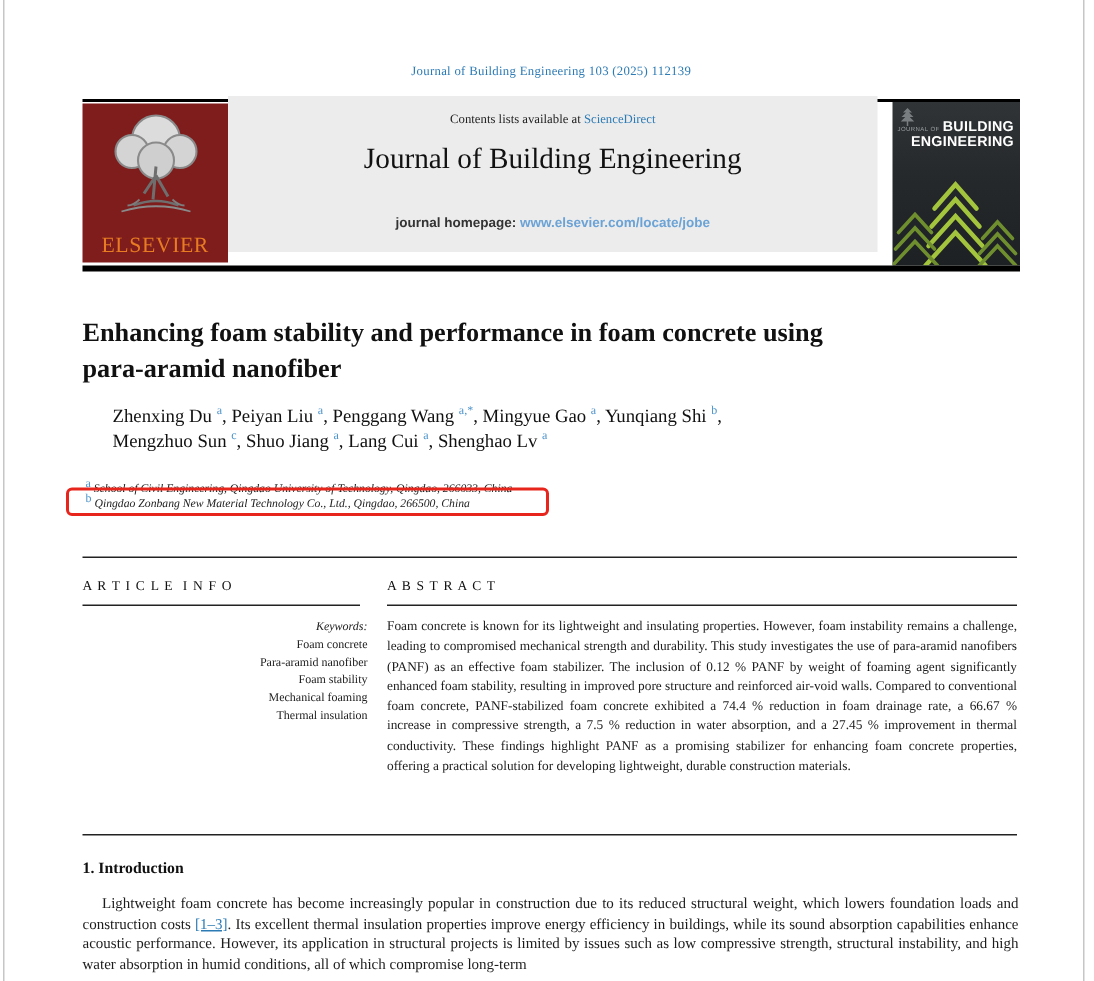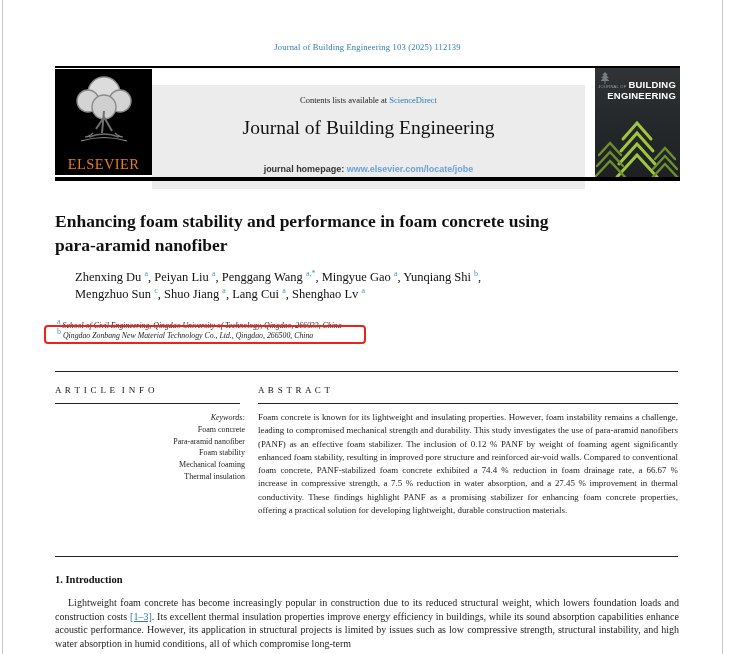--- a/index.html
+++ b/index.html
@@ -14,30 +14,30 @@
 
   .citation {
     position:absolute; left:55px; top:42px; width:625px; text-align:center;
     font-size:8.5px; color:var(--link-blue); letter-spacing:.2px;
   }
 
   .rule { position:absolute; background:#000; }
   .header-top-rule { left:55px; top:66px; width:625px; height:1.5px; }
   .header-bottom-rule { left:55px; top:177px; width:625px; height:4px; }
 
-  .logo-block { position:absolute; left:55px; top:69px; width:97px; height:106px; background:#000000; }
+  .logo-block { position:absolute; left:55px; top:69px; width:97px; height:106px; background:#7f1d1d; }
   .logo-tree { position:absolute; left:14px; top:2px; }
   .elsevier-word {
     position:absolute; left:0; bottom:2px; width:97px; text-align:center;
     font-size:14.5px; color:var(--elsevier-orange); letter-spacing:.4px;
     font-family:"Liberation Serif", serif;
   }
 
   .masthead {
-    position:absolute; left:152px; top:85px; width:433px; height:104px;
+    position:absolute; left:152px; top:64px; width:433px; height:104px;
     background:var(--masthead-gray);
   }
   .contents-line { position:absolute; top:10px; left:0; width:100%; text-align:center; font-size:8.5px; color:#222; }
   .contents-line a { color:var(--link-blue); text-decoration:none; }
   .masthead-title { position:absolute; top:32px; left:0; width:100%; text-align:center; font-size:19.5px; color:#111; }
   .homepage-line {
     position:absolute; top:79px; left:0; width:100%; text-align:center;
     font-size:9px; font-family:"Liberation Sans", sans-serif; color:#333;font-weight:bold;
   }
   .homepage-line a { color:var(--homepage-blue); text-decoration:none; }

